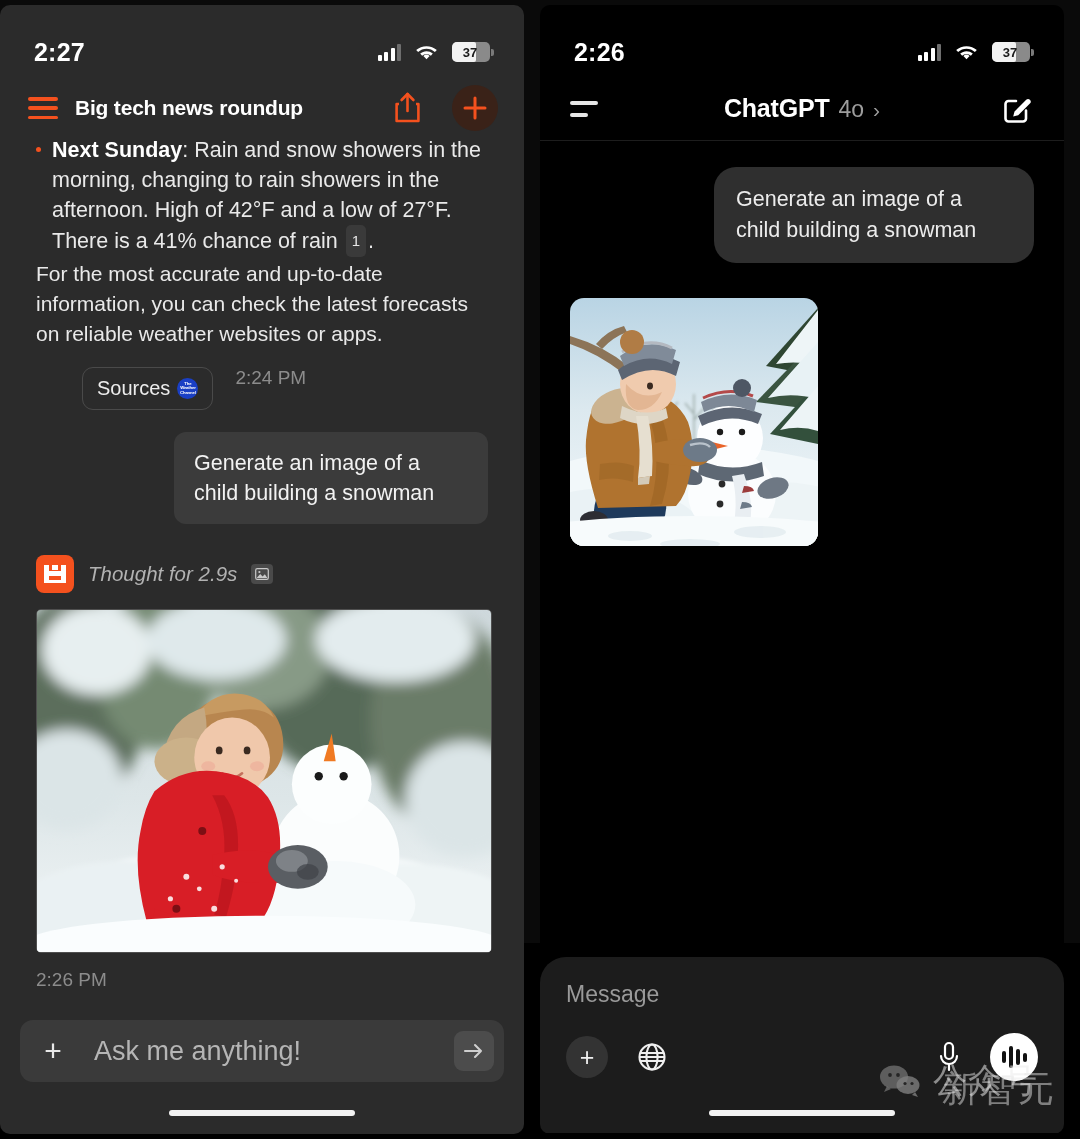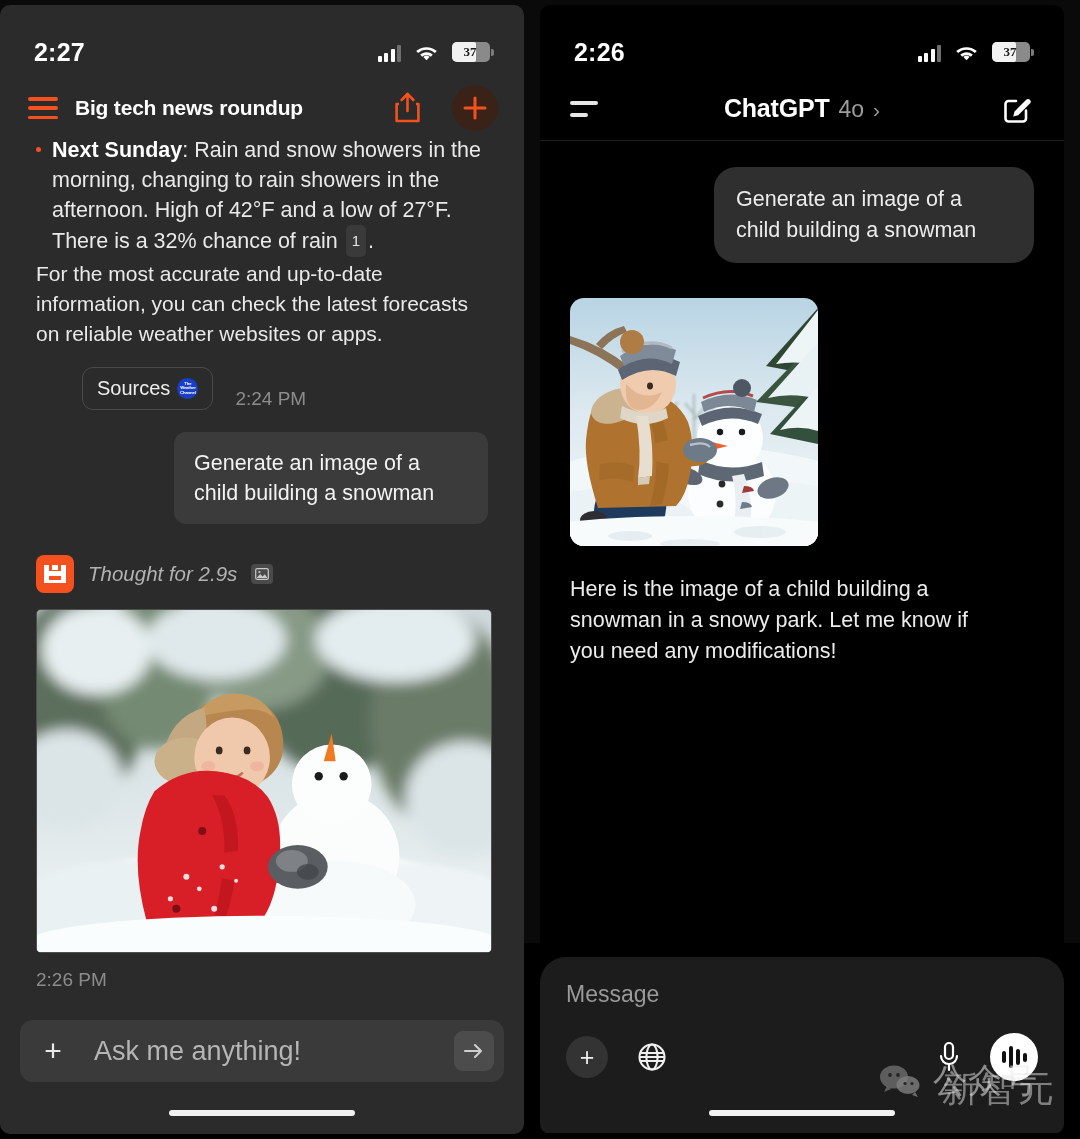--- a/index.html
+++ b/index.html
@@ -51,23 +51,22 @@
     padding: 22px 34px 0 34px;
   }
   .status-time {
     color: #ffffff;
     font-size: 25px;
     font-weight: bold;
     letter-spacing: 0.2px;
   }
   .status-icons {
     display: flex;
-    align-items: flex-end;
+    align-items: center;
     gap: 14px;
-    font-family: Liberation Serif, serif;
   }
   .bars { display: flex; align-items: flex-end; gap: 2.5px; height: 17px; }
   .bars i { width: 4px; background: #ffffff; border-radius: 1px; display: block; }
   .bars i:nth-child(1) { height: 6px; }
   .bars i:nth-child(2) { height: 9px; }
   .bars i:nth-child(3) { height: 13px; }
   .bars i:nth-child(4) { height: 17px; background: #6e6e6e; }
 
   .wifi { position: relative; width: 23px; height: 17px; }
   .wifi svg { display:block; }
@@ -173,21 +172,21 @@
 
   .para {
     color:#e9e9e9;
     font-size: 21px;
     line-height: 30px;
     margin-top: 2px;
   }
 
   .sources-row {
     display:flex;
-    align-items:flex-end;
+    align-items:flex-start;
     gap: 22px;
     margin-top: 18px;
     padding-left: 46px;
   }
   .sources-chip {
     display:flex; align-items:center; gap: 7px;
     border: 1px solid #4a4a4a;
     border-radius: 11px;
     padding: 9px 14px;
     cursor:pointer;
@@ -446,21 +445,21 @@
         <svg width="26" height="26" viewBox="0 0 26 26">
             <path d="M13 3 V23 M3 13 H23" stroke="#f4511e" stroke-width="3" stroke-linecap="round"></path>
           </svg>
       </div>
     </div>
 
     <div class="left-body">
       <div class="left-scroll">
 
         <div class="bullet-line">
-          <b>Next Sunday</b><span>: Rain and snow showers in the morning, changing to rain showers in the afternoon. High of 42°F and a low of 27°F. There is a 32% chance of rain</span>
+          <b>Next Sunday</b><span>: Rain and snow showers in the morning, changing to rain showers in the afternoon. High of 42°F and a low of 27°F. There is a 41% chance of rain</span>
           <span class="cite">1</span><span>.</span>
         </div>
 
         <div class="para">For the most accurate and up-to-date information, you can check the latest forecasts on reliable weather websites or apps.</div>
 
         <div class="sources-row">
           <div class="sources-chip">
             <span class="label">Sources</span>
             <span class="wc-logo">
                 <em>The</em>
@@ -737,21 +736,20 @@
 
           <ellipse cx="124" cy="244" rx="200" ry="26" fill="#f7fbfc"></ellipse>
           <g fill="#e2ecef" opacity=".8">
             <ellipse cx="60" cy="238" rx="22" ry="5"></ellipse>
             <ellipse cx="190" cy="234" rx="26" ry="6"></ellipse>
             <ellipse cx="120" cy="246" rx="30" ry="5"></ellipse>
           </g>
         </svg>
       </div>
 
-      <div class="assistant-text">Here is the image of a child building a snowman in a snowy park. Let me know if you need any modifications!</div>
 
       <div class="composer-right">
         <div class="ph">Message</div>
         <div class="composer-actions">
           <div class="round-btn">+</div>
           <div class="globe-btn">
             <svg width="30" height="30" viewBox="0 0 30 30">
               <circle cx="15" cy="15" r="12.5" fill="none" stroke="#efefef" stroke-width="2.1"></circle>
               <ellipse cx="15" cy="15" rx="5.6" ry="12.5" fill="none" stroke="#efefef" stroke-width="2.1"></ellipse>
               <path d="M3 11 H27 M3 19 H27 M2.6 15 H27.4" stroke="#efefef" stroke-width="2.1"></path>

